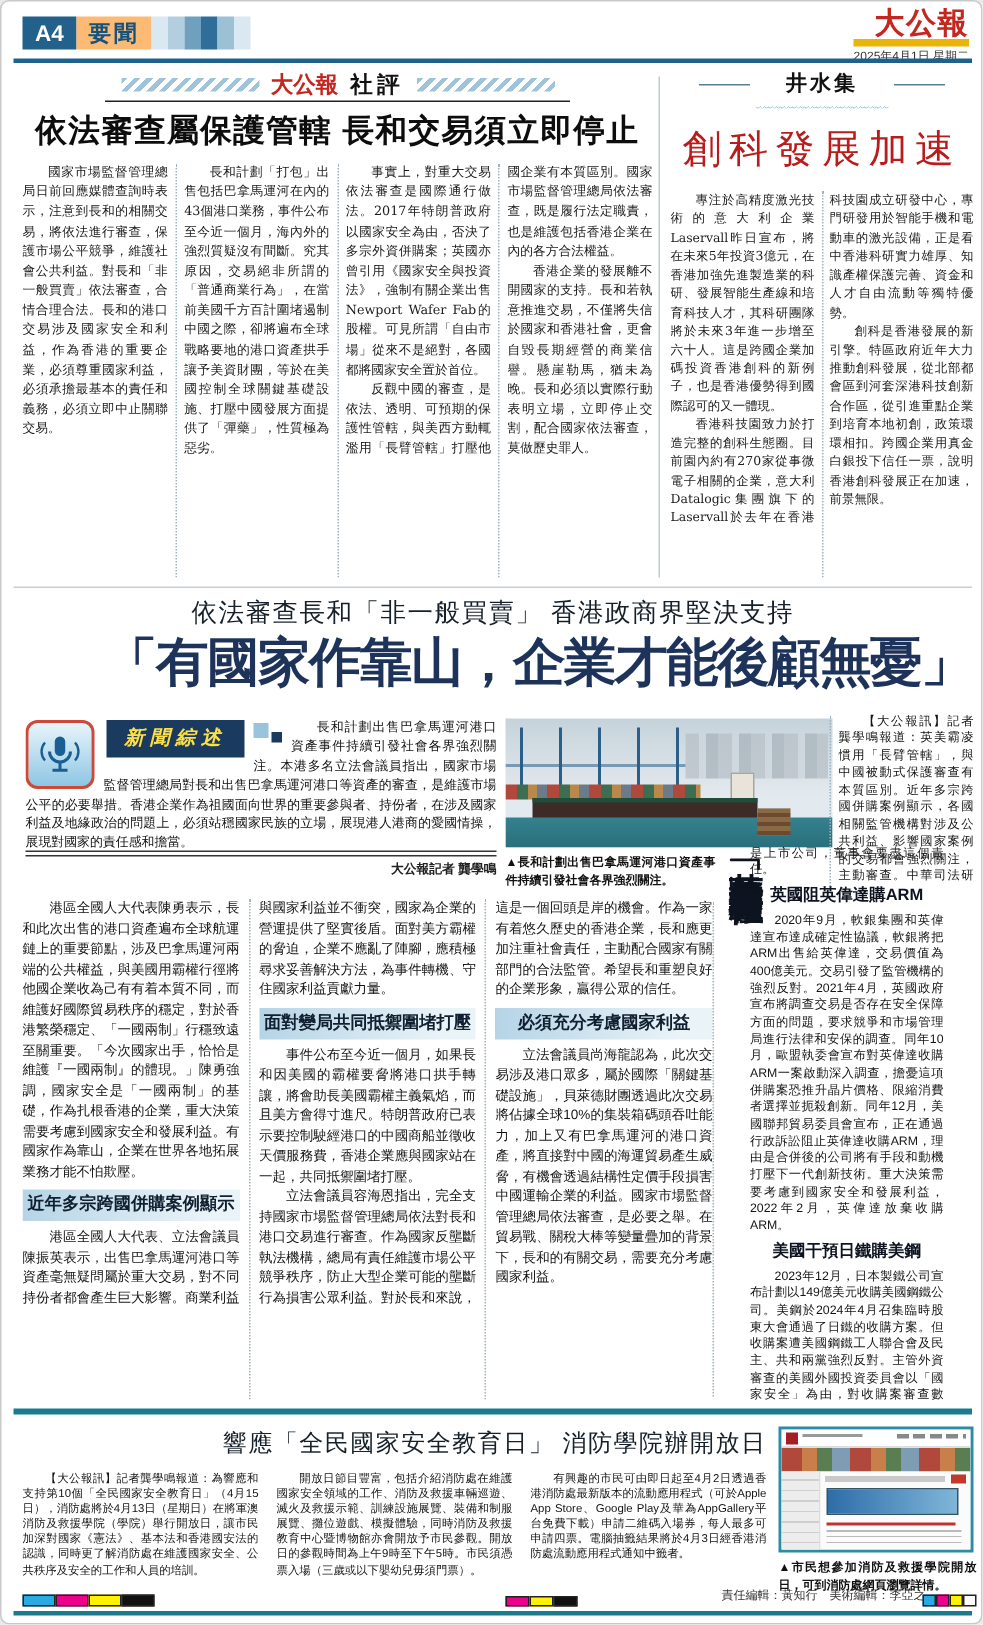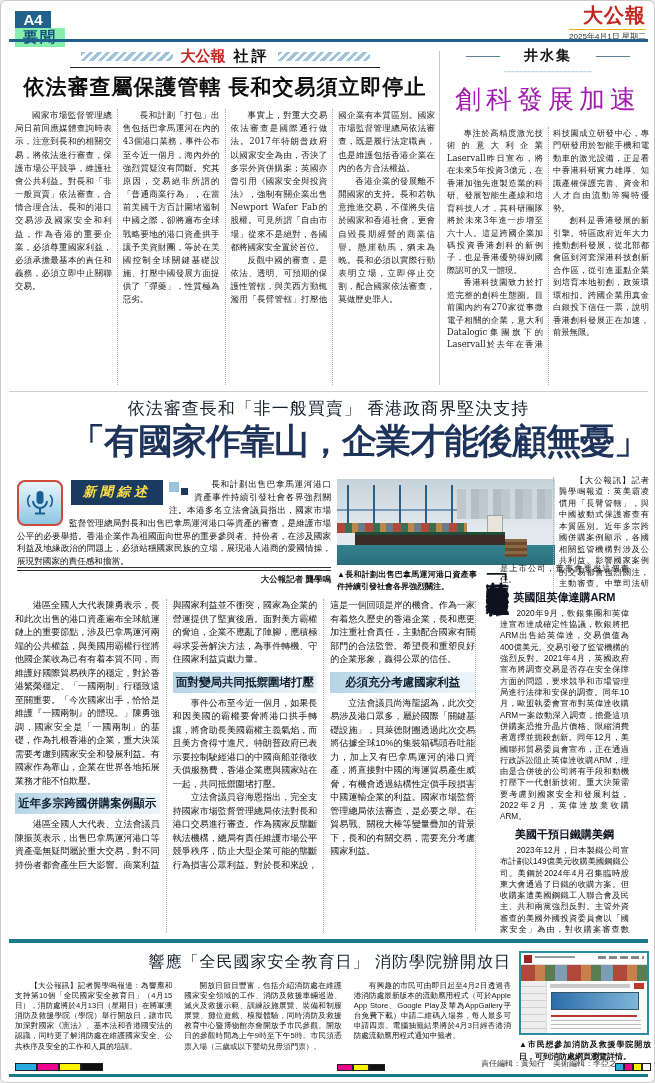--- a/index.html
+++ b/index.html
@@ -2,30 +2,30 @@
 <html><head>
 <meta charset="utf-8">
 <style>
   * { margin:0; padding:0; box-sizing:border-box; }
   html,body { background:#e9e9e9; }
   body { font-family:"Liberation Sans", sans-serif; }
   .page { position:relative; width:655px; height:1083px; background:#fff;
           border:1px solid #c9c9c9; border-radius:6px; overflow:hidden; margin:0 auto; }
 
   
-  .masthead { position:absolute; left:14px; top:10px; display:flex; align-items:stretch; height:22px;flex-direction:column; }
+  .masthead { position:absolute; left:14px; top:10px; display:flex; align-items:stretch; height:22px; }
   .pg-badge { background:#21618c; color:#fff; font-weight:bold; font-size:15px; width:36px;
               display:flex; align-items:center; justify-content:center; }
-  .sec-badge { background:#86efac; color:#16527e; font-weight:bold; font-size:15px; padding:0 8px;
+  .sec-badge { background:#fdba74; color:#16527e; font-weight:bold; font-size:15px; padding:0 8px;
                display:flex; align-items:center; letter-spacing:2px; }
   .deco-sq { width:11px; height:22px; }
   .logo-wrap { position:absolute; right:8px; top:4px; width:120px; text-align:right; }
   .paper-logo { color:#c42620; font-family:"DejaVu Serif", serif; font-weight:bold; font-size:20px;
                 letter-spacing:1px; line-height:20px; }
-  .paper-date { font-size:8px; color:#333; border-top:1px solid #eab308; display:inline-block; padding-top:1px; margin-top:1px; }
+  .paper-date { font-size:8px; color:#333; border-top:5px solid #eab308; display:inline-block; padding-top:1px; margin-top:1px; }
   .header-rule { position:absolute; left:8px; top:38px; width:639px; height:3px; background:#1f618d; }
 
   
   .editorial { position:absolute; left:14px; top:46px; width:420px; height:342px; }
   .ed-labelrow { display:flex; align-items:center; justify-content:center; gap:8px; height:18px; }
   .hatch { width:92px; height:9px;
            background:repeating-linear-gradient(135deg,#9fc4da 0 3px, transparent 3px 6px); }
   .ed-brand { color:#c42620; font-weight:bold; font-size:15px; font-family:"DejaVu Serif",serif; }
   .ed-label { color:#111; font-weight:bold; font-size:15px; letter-spacing:3px; font-family:"DejaVu Serif",serif; }
   .ed-underline { width:310px; height:1px; background:#222; margin:2px auto 0; }
@@ -40,21 +40,21 @@
   .vdiv1 { position:absolute; left:438px; top:50px; width:1px; height:334px; background:#bccbd5; }
 
   
   .jsj { position:absolute; left:446px; top:46px; width:202px; height:342px; }
   .jsj-labelrow { display:flex; align-items:center; justify-content:center; gap:24px; }
   .jsj-line { width:34px; height:1px; background:#5a7e93; }
   .jsj-label { font-weight:bold; font-size:14px; letter-spacing:2px; color:#111; }
   .jsj-wave { text-align:center; color:#3b8fae; font-size:9px; letter-spacing:-1px; height:9px;
               line-height:9px; overflow:hidden; }
   .jsj-headline { margin-top:8px; text-align:center; font-family:"DejaVu Serif",serif;
-                  font-size:26px; color:#a21caf; letter-spacing:5px; }
+                  font-size:26px; color:#b91c1c; letter-spacing:5px; }
   .jsj-body { margin-top:10px; height:258px; overflow:hidden;
               column-count:2; column-gap:10px; column-rule:1px dotted #9bb3c2;
               font-family:"DejaVu Serif",serif; font-size:8.3px; line-height:1.5; color:#1a1a1a;
               text-align:justify; }
 
   .hdiv-lead { position:absolute; left:8px; top:390px; width:639px; height:1px; background:#c8cfd5; }
 
   
   .kicker { position:absolute; left:14px; top:396px; width:627px; text-align:center;
             font-size:17px; font-weight:500; color:#16202a; letter-spacing:1px; }

